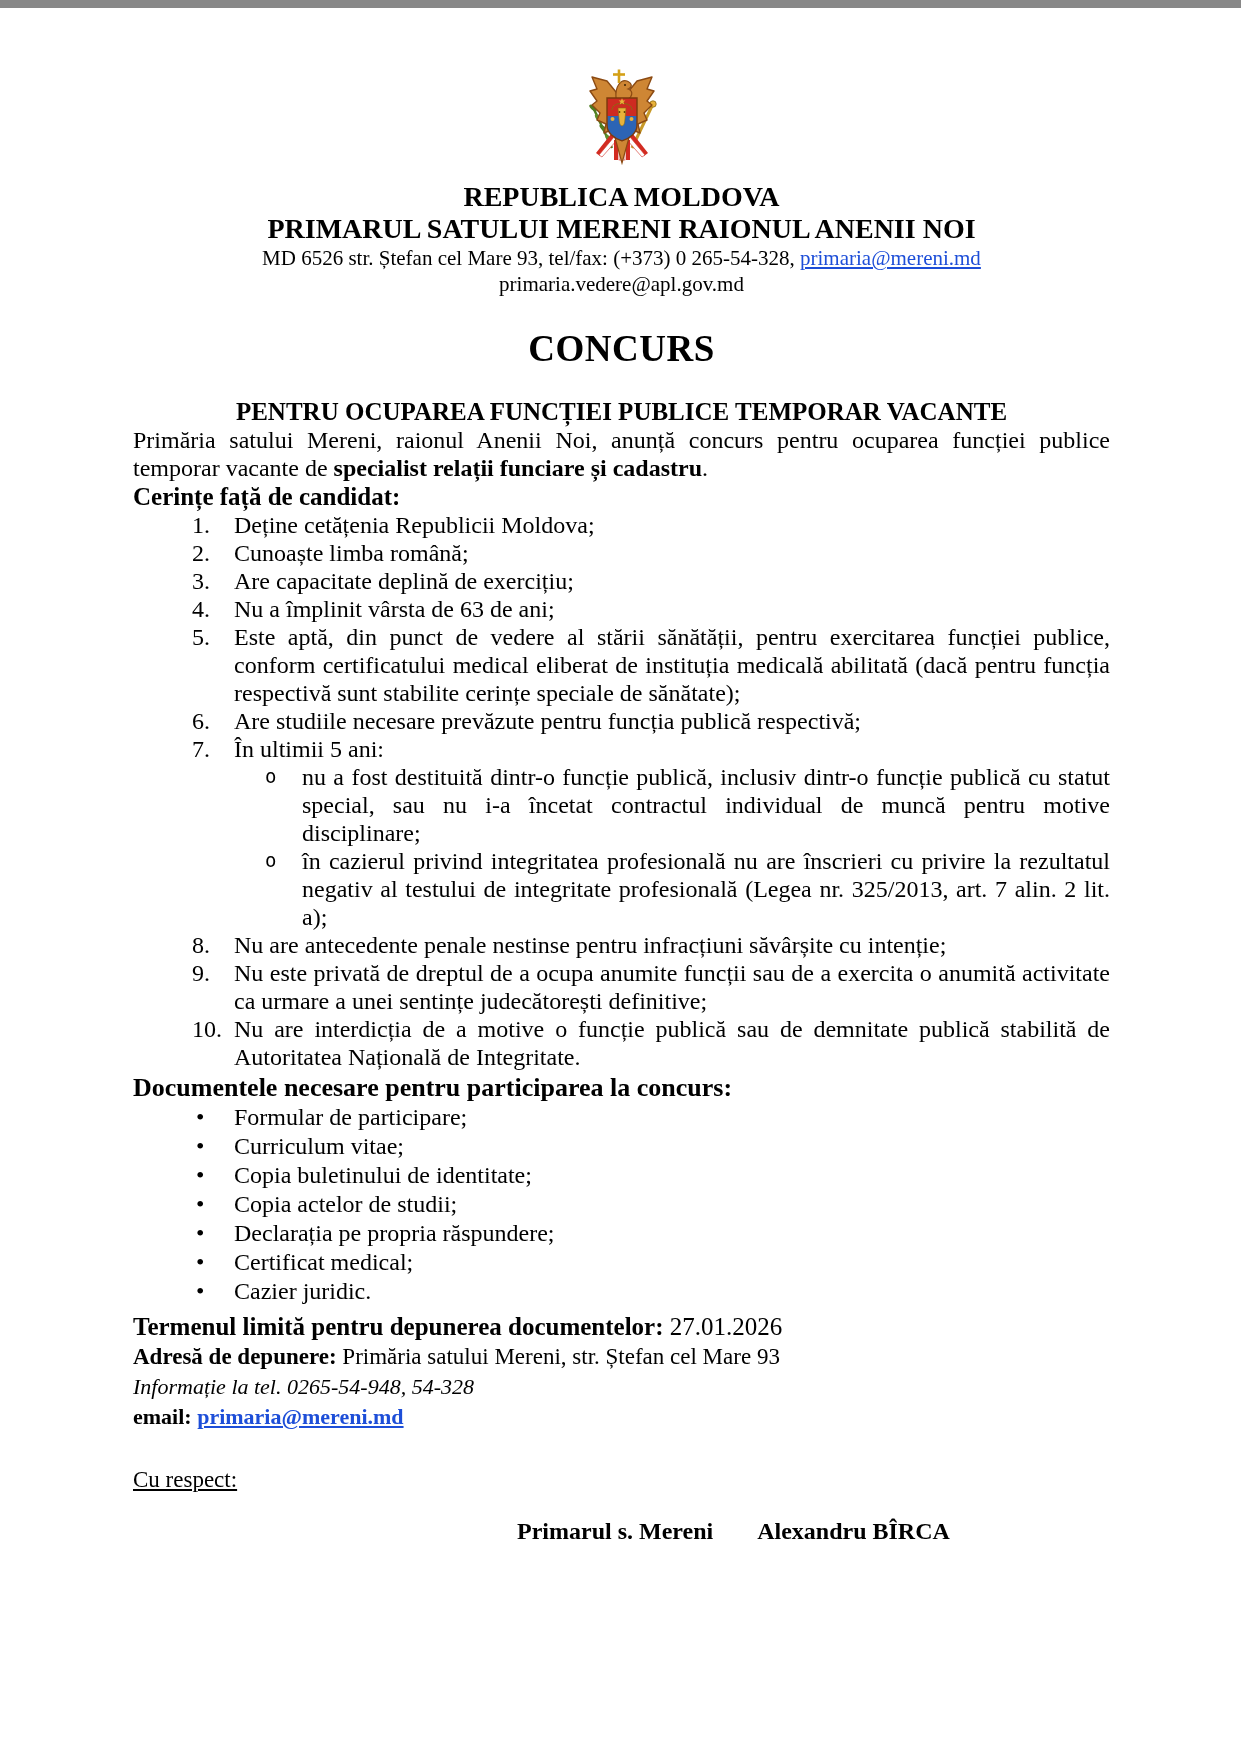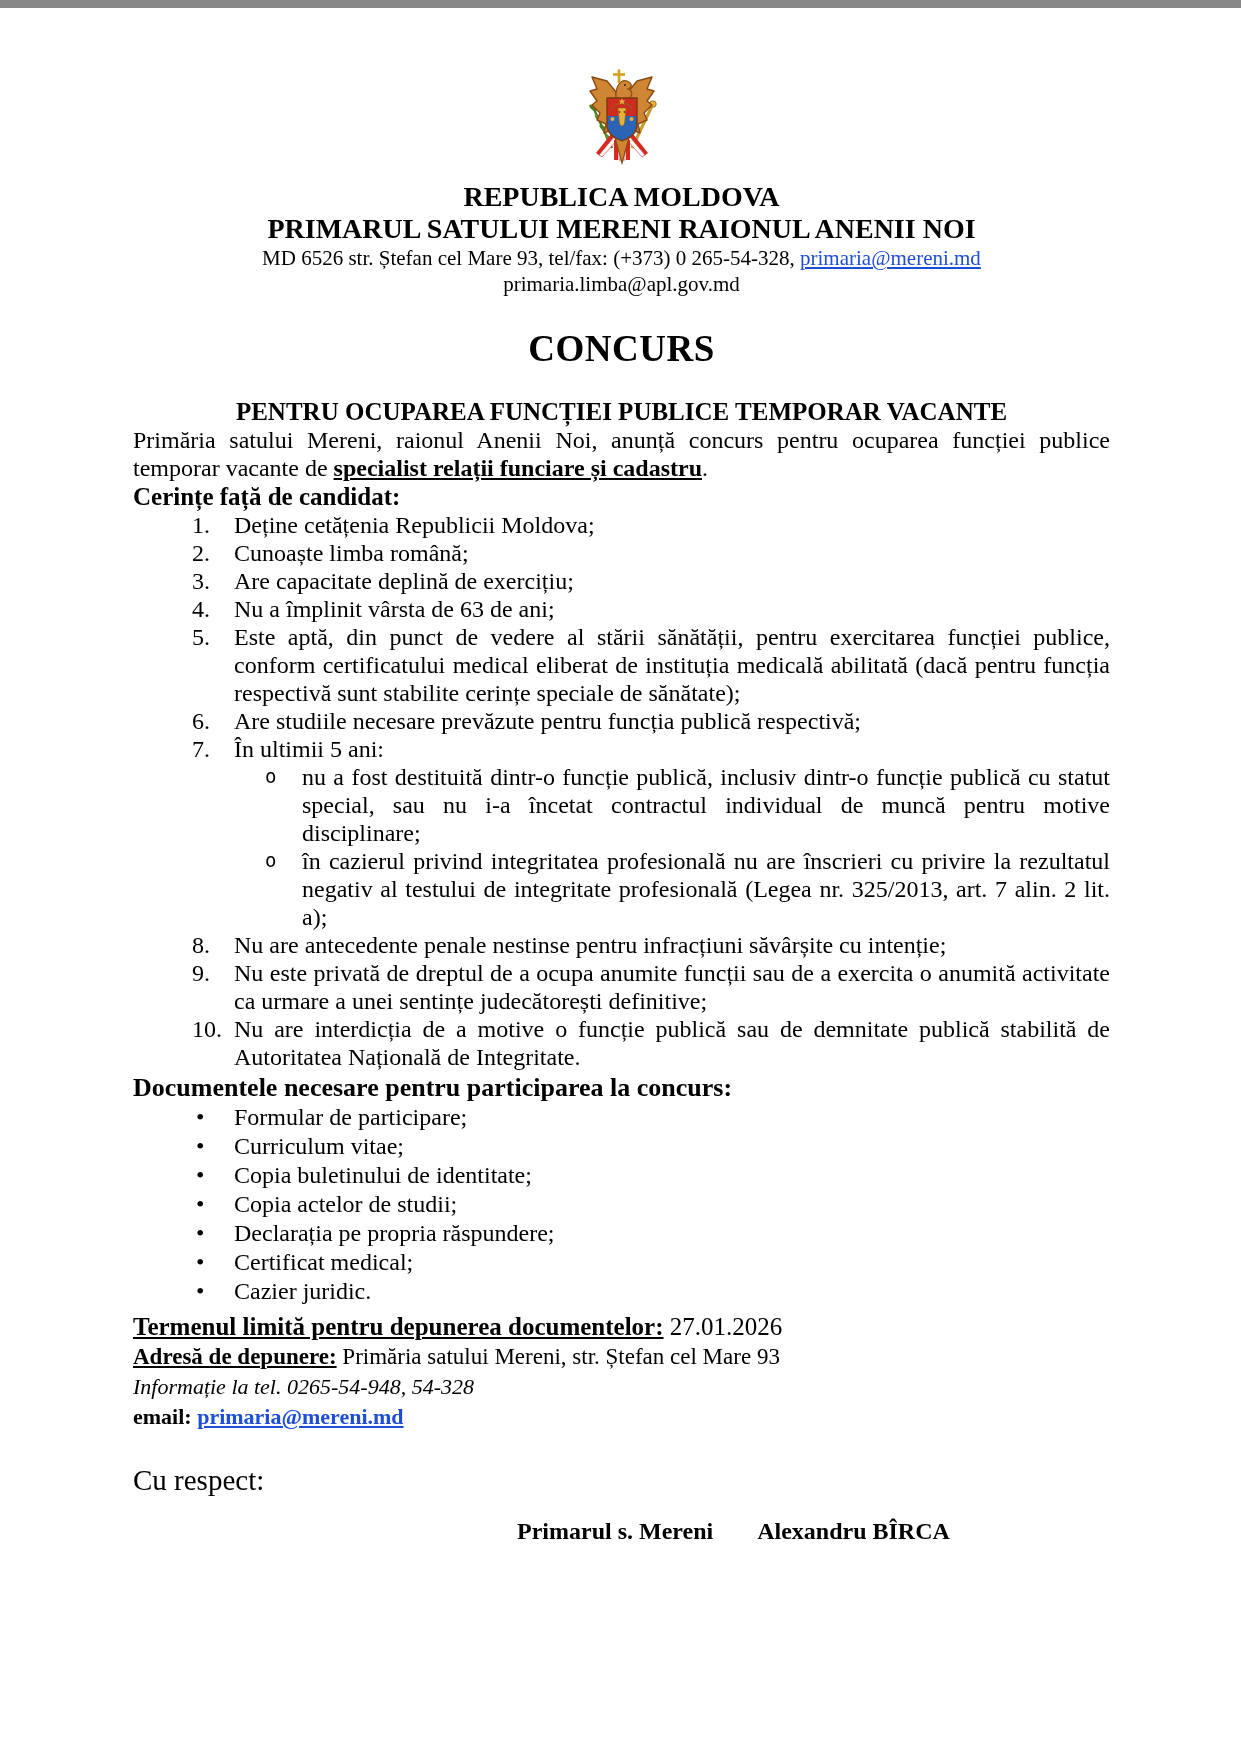--- a/index.html
+++ b/index.html
@@ -29,24 +29,24 @@
   ol.reqs > li::before{content:counter(num) ".";position:absolute;left:-42px;top:0;text-align:left;}
   ul.subs{margin:0;padding:0 0 0 68px;list-style:none;}
   ul.subs > li{position:relative;text-align:justify;}
   ul.subs > li::before{content:"o";position:absolute;left:-37px;top:-1px;font-family:"DejaVu Sans Mono", monospace;font-size:19px;}
   .h-doc{font-size:26px;font-weight:bold;line-height:30px;margin-top:2px;}
   ul.docs{margin:0;padding:0 0 0 101px;font-size:24px;line-height:29px;list-style:none;}
   ul.docs > li{position:relative;}
   ul.docs > li::before{content:"\2022";position:absolute;left:-38px;top:0;}
   .deadline{font-size:25px;line-height:30px;margin-top:6px;}
   .submission{font-size:23px;line-height:30px;}
-  .bold{font-weight:bold;text-decoration:underline;}
+  .bold{font-weight:bold;}
   .info-phone{font-size:22px;line-height:30px;font-weight:normal;font-style:italic;}
   .email-line{font-size:22px;line-height:30px;font-weight:bold;}
-  .closing{font-size:29px;line-height:28px;margin-top:34px;}
+  .closing{font-size:23px;line-height:28px;margin-top:34px;text-decoration:underline;}
   .signature{font-size:24px;font-weight:bold;margin-top:24px;margin-left:384px;display:flex;gap:44px;}
 </style>
 </head>
 <body>
 
 <div class="page">
 
   <svg class="emblem" width="78" height="97" viewBox="0 0 78 97" aria-hidden="true">
 
     <g>
@@ -97,21 +97,21 @@
       <circle cx="41.5" cy="44" r="0.9" fill="#5a3c06"></circle>
       <polygon points="39,30.2 40,32.6 42.4,32.6 40.5,34 41.2,36.4 39,35 36.8,36.4 37.5,34 35.6,32.6 38,32.6" fill="#E8B23A"></polygon>
       <circle cx="29.5" cy="51" r="2" fill="#E8B23A"></circle>
       <circle cx="48.5" cy="51" r="2" fill="#E8B23A"></circle>
     </g>
   </svg>
 
   <div class="hdr-country">REPUBLICA MOLDOVA</div>
   <div class="hdr-institution">PRIMARUL SATULUI MERENI RAIONUL ANENII NOI</div>
   <div class="hdr-address"><span>MD 6526 str. Ștefan cel Mare 93, tel/fax: (+373) 0 265-54-328, </span><span class="link">primaria@mereni.md</span></div>
-  <div class="hdr-email2">primaria.limba@apl.gov.md</div>
+  <div class="hdr-email2">primaria.vedere@apl.gov.md</div>
 
   <div class="doc-title">CONCURS</div>
   <div class="doc-subtitle">PENTRU OCUPAREA FUNCȚIEI PUBLICE TEMPORAR VACANTE</div>
 
   <div class="intro"><span>Primăria satului Mereni, raionul Anenii Noi, anunță concurs pentru ocuparea funcției publice temporar vacante de </span><span class="bold">specialist relații funciare și cadastru</span><span>.</span></div>
 
   <div class="h-req">Cerințe față de candidat:</div>
 
   <ol class="reqs">
     <li><span>Deține cetățenia Republicii Moldova;</span></li>

